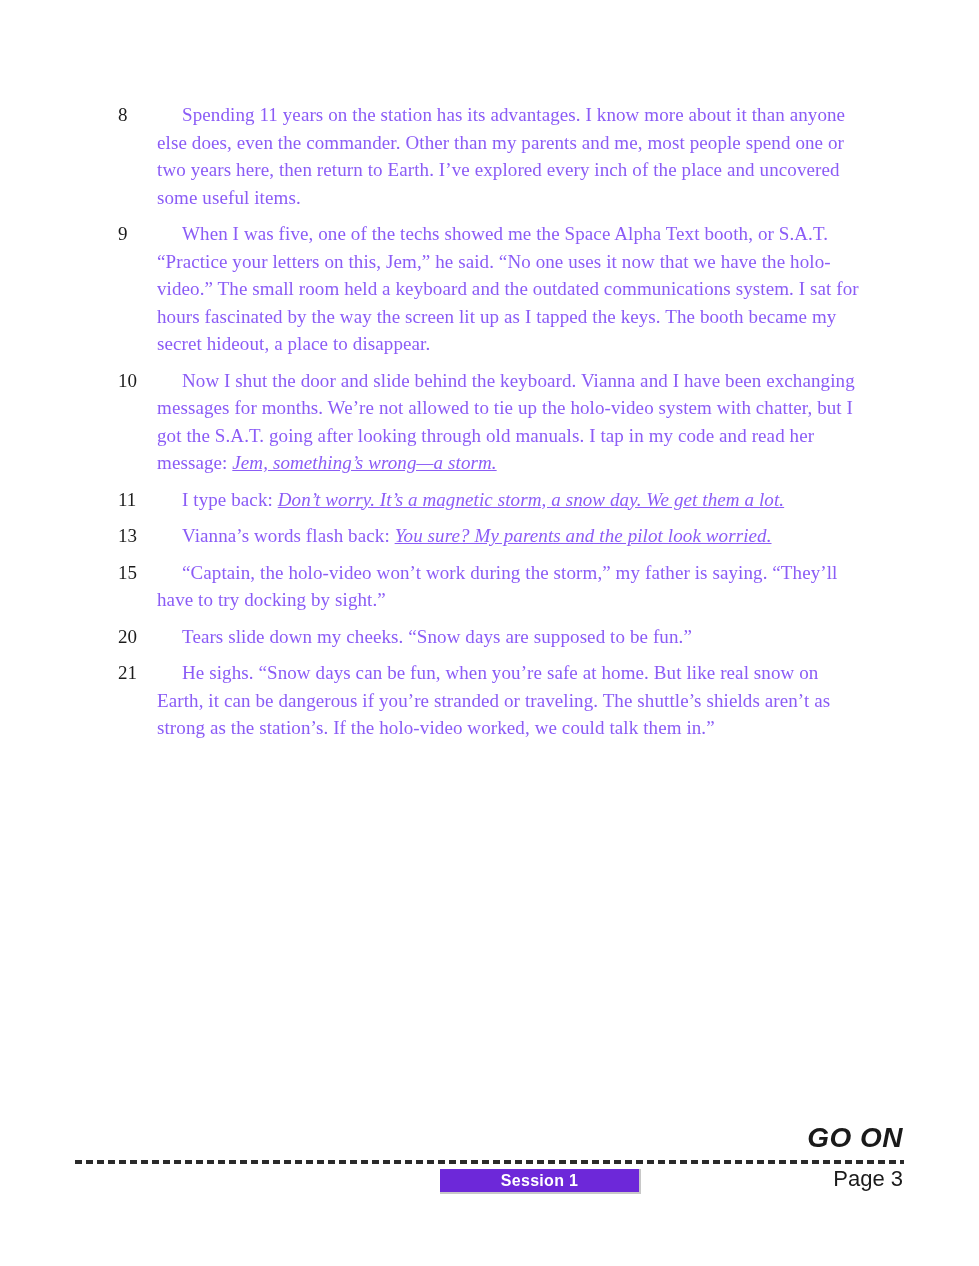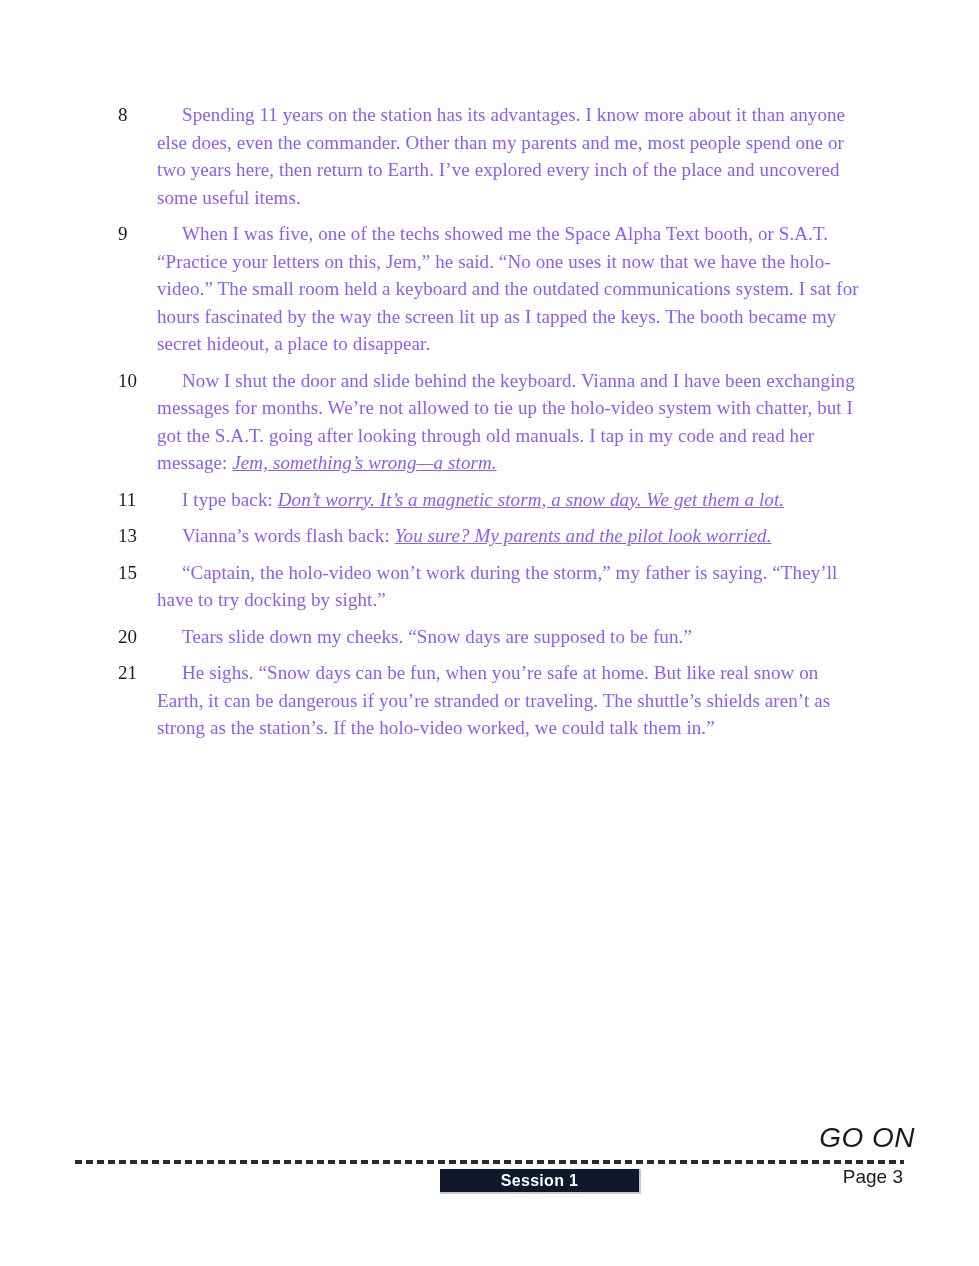--- a/index.html
+++ b/index.html
@@ -35,62 +35,62 @@
     font-size: 19px;
     line-height: 27.5px;
     text-indent: 25px;
     color: #8b5cf6;
     letter-spacing: 0.1px;
   }
   .para-text em { font-style: italic; text-decoration: underline; }
   .footer-go-on {
     position: absolute;
     top: 1122px;
-    right: 64px;
+    right: 76px;
     font-family: "Liberation Sans", sans-serif;
-    font-weight: normal;
+    font-weight: bold;
     font-style: italic;
     font-size: 28px;
     color: #1a1a1a;
     letter-spacing: 0.5px;
   }
   .dashed-divider {
     position: absolute;
     top: 1160px;
     left: 75px;
     width: 829px;
     height: 4px;
     background: repeating-linear-gradient(to right, #2a2a2a 0px, #2a2a2a 7px, transparent 7px, transparent 11px);
   }
   .session-badge {
     position: absolute;
     top: 1169px;
     left: 440px;
     width: 199px;
     height: 23px;
-    background: #0f172a;
+    background: #6d28d9;
     border-right: 2px solid #c8c8c8;
     border-bottom: 2px solid #c8c8c8;
     display: flex;
     align-items: center;
     justify-content: center;
   }
   .session-badge span {
     font-family: "Liberation Sans", sans-serif;
     font-weight: bold;
     font-size: 16px;
     color: #ffffff;
     letter-spacing: 0.3px;
   }
   .page-number {
     position: absolute;
     top: 1166px;
     right: 76px;
     font-family: "Liberation Sans", sans-serif;
-    font-size: 19px;
+    font-size: 22px;
     color: #1a1a1a;
   }
 </style>
 </head>
 <body>
 
 <div class="page">
 
   <main class="passage">
 

